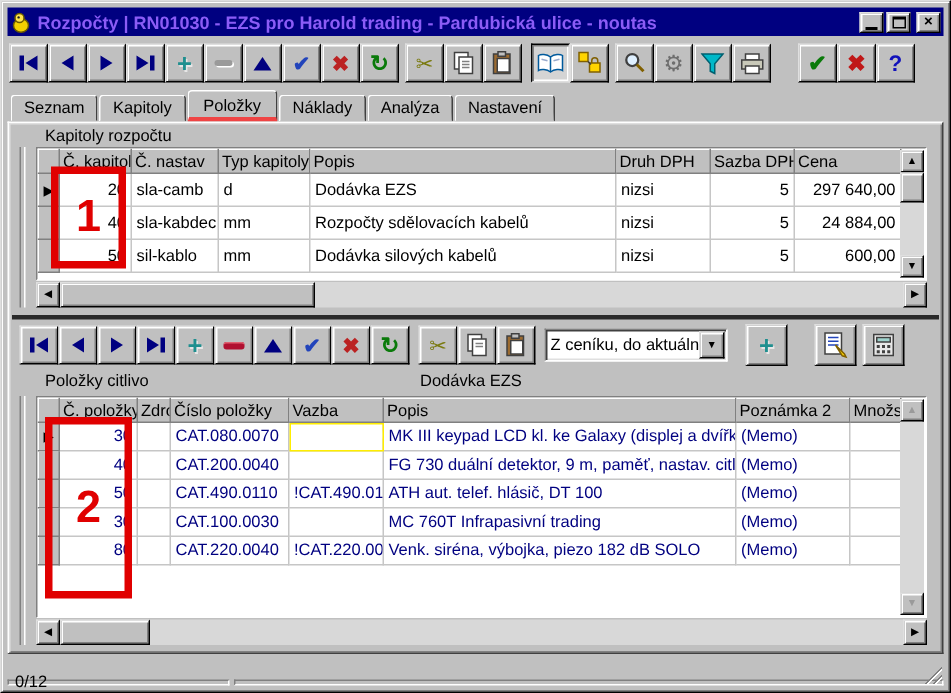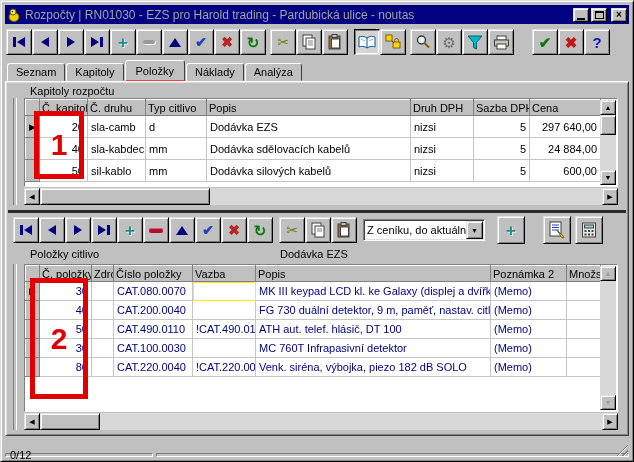--- a/index.html
+++ b/index.html
@@ -6,21 +6,21 @@
   html,body { width:634px; height:462px; }
   body { font-family:"Liberation Sans", sans-serif; font-size:11px; color:#000; background:#c0c0c0; }
 
   #window { position:relative; width:634px; height:462px; background:#c0c0c0;
     border:1px solid; border-color:#dfdfdf #000 #000 #dfdfdf;
     box-shadow: inset 1px 1px 0 #fff, inset -1px -1px 0 #808080; }
 
   
   #titlebar { position:absolute; left:4px; top:4px; right:4px; height:19px; background:#000080;
     display:flex; align-items:center; padding:0 2px; }
-  #titlebar .ttext { color:#a3a3a3; font-weight:normal; font-size:12px; white-space:nowrap; overflow:hidden; flex:1; margin-left:4px; }
+  #titlebar .ttext { color:#8b5cf6; font-weight:bold; font-size:12px; white-space:nowrap; overflow:hidden; flex:1; margin-left:4px; }
   .tbtn { width:16px; height:14px; background:#c0c0c0; border:1px solid; border-color:#dfdfdf #000 #000 #dfdfdf;
     box-shadow: inset 1px 1px 0 #fff, inset -1px -1px 0 #808080; display:flex; align-items:center; justify-content:center;
     margin-left:2px; font-size:10px; font-weight:bold; line-height:1; }
   .minbar { width:8px; height:2px; background:#000; margin-top:8px; }
   .maxbox { width:9px; height:8px; border:1px solid #000; border-top:2px solid #000; }
 
   
   .toolbar { position:absolute; display:flex; align-items:center; }
   #toolbar1 { left:5px; top:26px; right:4px; height:30px; }
   .btn { width:26px; height:26px; background:#c0c0c0; border:1px solid; border-color:#dfdfdf #000 #000 #dfdfdf;
@@ -42,21 +42,21 @@
   .g-cut { color:#7a7a10; font-size:14px; line-height:1; }
   .g-gear { color:#6f6f6f; font-size:15px; line-height:1; }
   .g-okcheck { color:#0a7a0a; font-weight:bold; font-size:15px; line-height:1; }
   .g-redx { color:#c01818; font-weight:bold; font-size:15px; line-height:1; }
   .g-help { color:#1111bb; font-weight:bold; font-size:15px; line-height:1; }
 
   
   #tabs { position:absolute; left:6px; top:61px; height:19px; display:flex; align-items:flex-end; z-index:3; }
   .tab { height:18px; line-height:17px; padding:0 8px; background:#c0c0c0; border:1px solid;
     border-color:#fff #404040 #c0c0c0 #fff; border-radius:3px 3px 0 0; margin-right:1px; white-space:nowrap; }
-  .tab.active { height:21px; line-height:20px; margin-top:-3px; padding:0 10px; position:relative; z-index:5; border-bottom:1px solid #ef4444; }
+  .tab.active { height:21px; line-height:20px; margin-top:-3px; padding:0 10px; position:relative; z-index:5; border-bottom:3px solid #ef4444; }
 
   
   #tabpage { position:absolute; left:4px; top:80px; right:4px; bottom:25px; background:#c0c0c0;
     border:1px solid; border-color:#fff #404040 #404040 #fff; box-shadow: inset 1px 1px 0 #dfdfdf, inset -1px -1px 0 #808080; z-index:2; }
   .grouplabel { position:absolute; left:24px; white-space:nowrap; }
   .groove { position:absolute; width:4px; border-left:1px solid #808080; border-right:1px solid #fff; }
 
   
   .gridbox { position:absolute; background:#fff; border:1px solid; border-color:#808080 #fff #fff #808080; overflow:hidden; }
   table.grid { border-collapse:collapse; table-layout:fixed; width:575px; }
@@ -263,20 +263,21 @@
         <span class="g-help">?</span>
       </span>
   </div>
 
   <div id="tabs">
     <span class="tab">Seznam</span>
     <span class="tab">Kapitoly</span>
     <span class="tab active">Položky</span>
     <span class="tab">Náklady</span>
     <span class="tab">Analýza</span>
+    <span class="tab">Nastavení</span>
   </div>
 
   <div id="tabpage">
     <div class="groove" style="left:7px; top:16px; height:107px;"></div>
     <div class="grouplabel" style="top:3px;">Kapitoly rozpočtu</div>
 
     <div class="gridbox" style="left:18px; top:16px; width:594px; height:89px;">
       <table class="grid">
         <colgroup>
             <col style="width:14px">
@@ -285,43 +286,43 @@
             <col style="width:61px">
             <col style="width:204px">
             <col style="width:63px">
             <col style="width:56px">
             <col style="width:71px">
           </colgroup>
         <tbody>
             <tr>
           <th></th>
           <th>Č. kapitoly</th>
-          <th>Č. druhu</th>
-          <th>Typ citlivo</th>
+          <th>Č. nastav</th>
+          <th>Typ kapitoly</th>
           <th>Popis</th>
           <th>Druh DPH</th>
           <th>Sazba DPH</th>
           <th>Cena</th>
         </tr>
         <tr>
           <td class="selcol">▶</td>
           <td class="num">20</td>
           <td>sla-camb</td>
           <td>d</td>
           <td>Dodávka EZS</td>
           <td>nizsi</td>
           <td class="num gray">5</td>
           <td class="num gray">297 640,00</td>
         </tr>
         <tr>
           <td class="selcol"></td>
           <td class="num">40</td>
           <td>sla-kabdec</td>
           <td>mm</td>
-          <td>Dodávka sdělovacích kabelů</td>
+          <td>Rozpočty sdělovacích kabelů</td>
           <td>nizsi</td>
           <td class="num gray">5</td>
           <td class="num gray">24 884,00</td>
         </tr>
         <tr>
           <td class="selcol"></td>
           <td class="num">50</td>
           <td>sil-kablo</td>
           <td>mm</td>
           <td>Dodávka silových kabelů</td>
@@ -507,21 +508,21 @@
           <td>ATH aut. telef. hlásič, DT 100</td>
           <td>(Memo)</td>
           <td></td>
         </tr>
         <tr>
           <td class="selcol"></td>
           <td class="num">30</td>
           <td></td>
           <td>CAT.100.0030</td>
           <td></td>
-          <td>MC 760T Infrapasivní detektor</td>
+          <td>MC 760T Infrapasivní trading</td>
           <td>(Memo)</td>
           <td></td>
         </tr>
         <tr>
           <td class="selcol"></td>
           <td class="num">80</td>
           <td></td>
           <td>CAT.220.0040</td>
           <td>!CAT.220.00</td>
           <td>Venk. siréna, výbojka, piezo 182 dB  SOLO</td>

